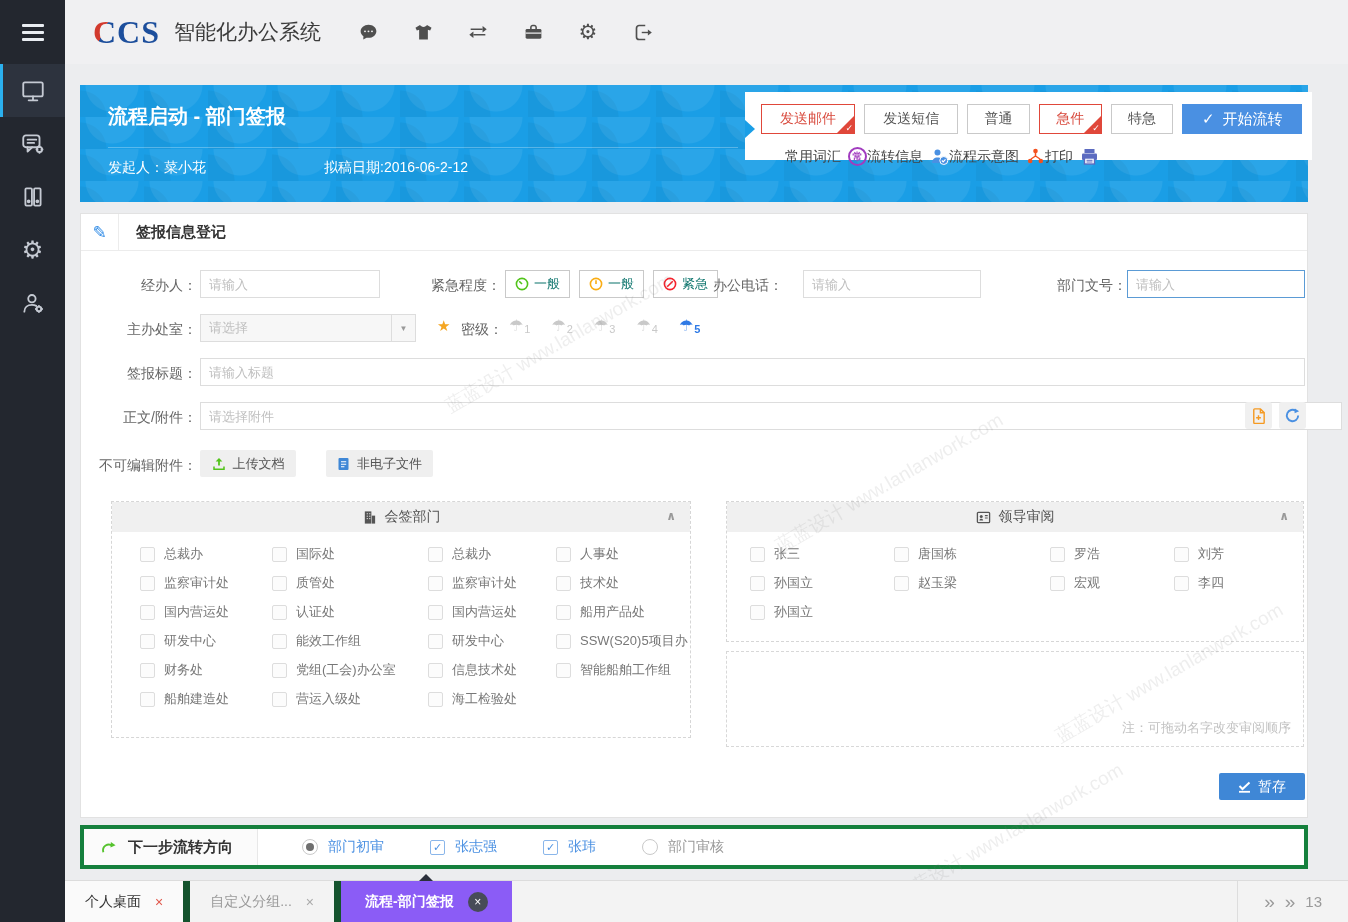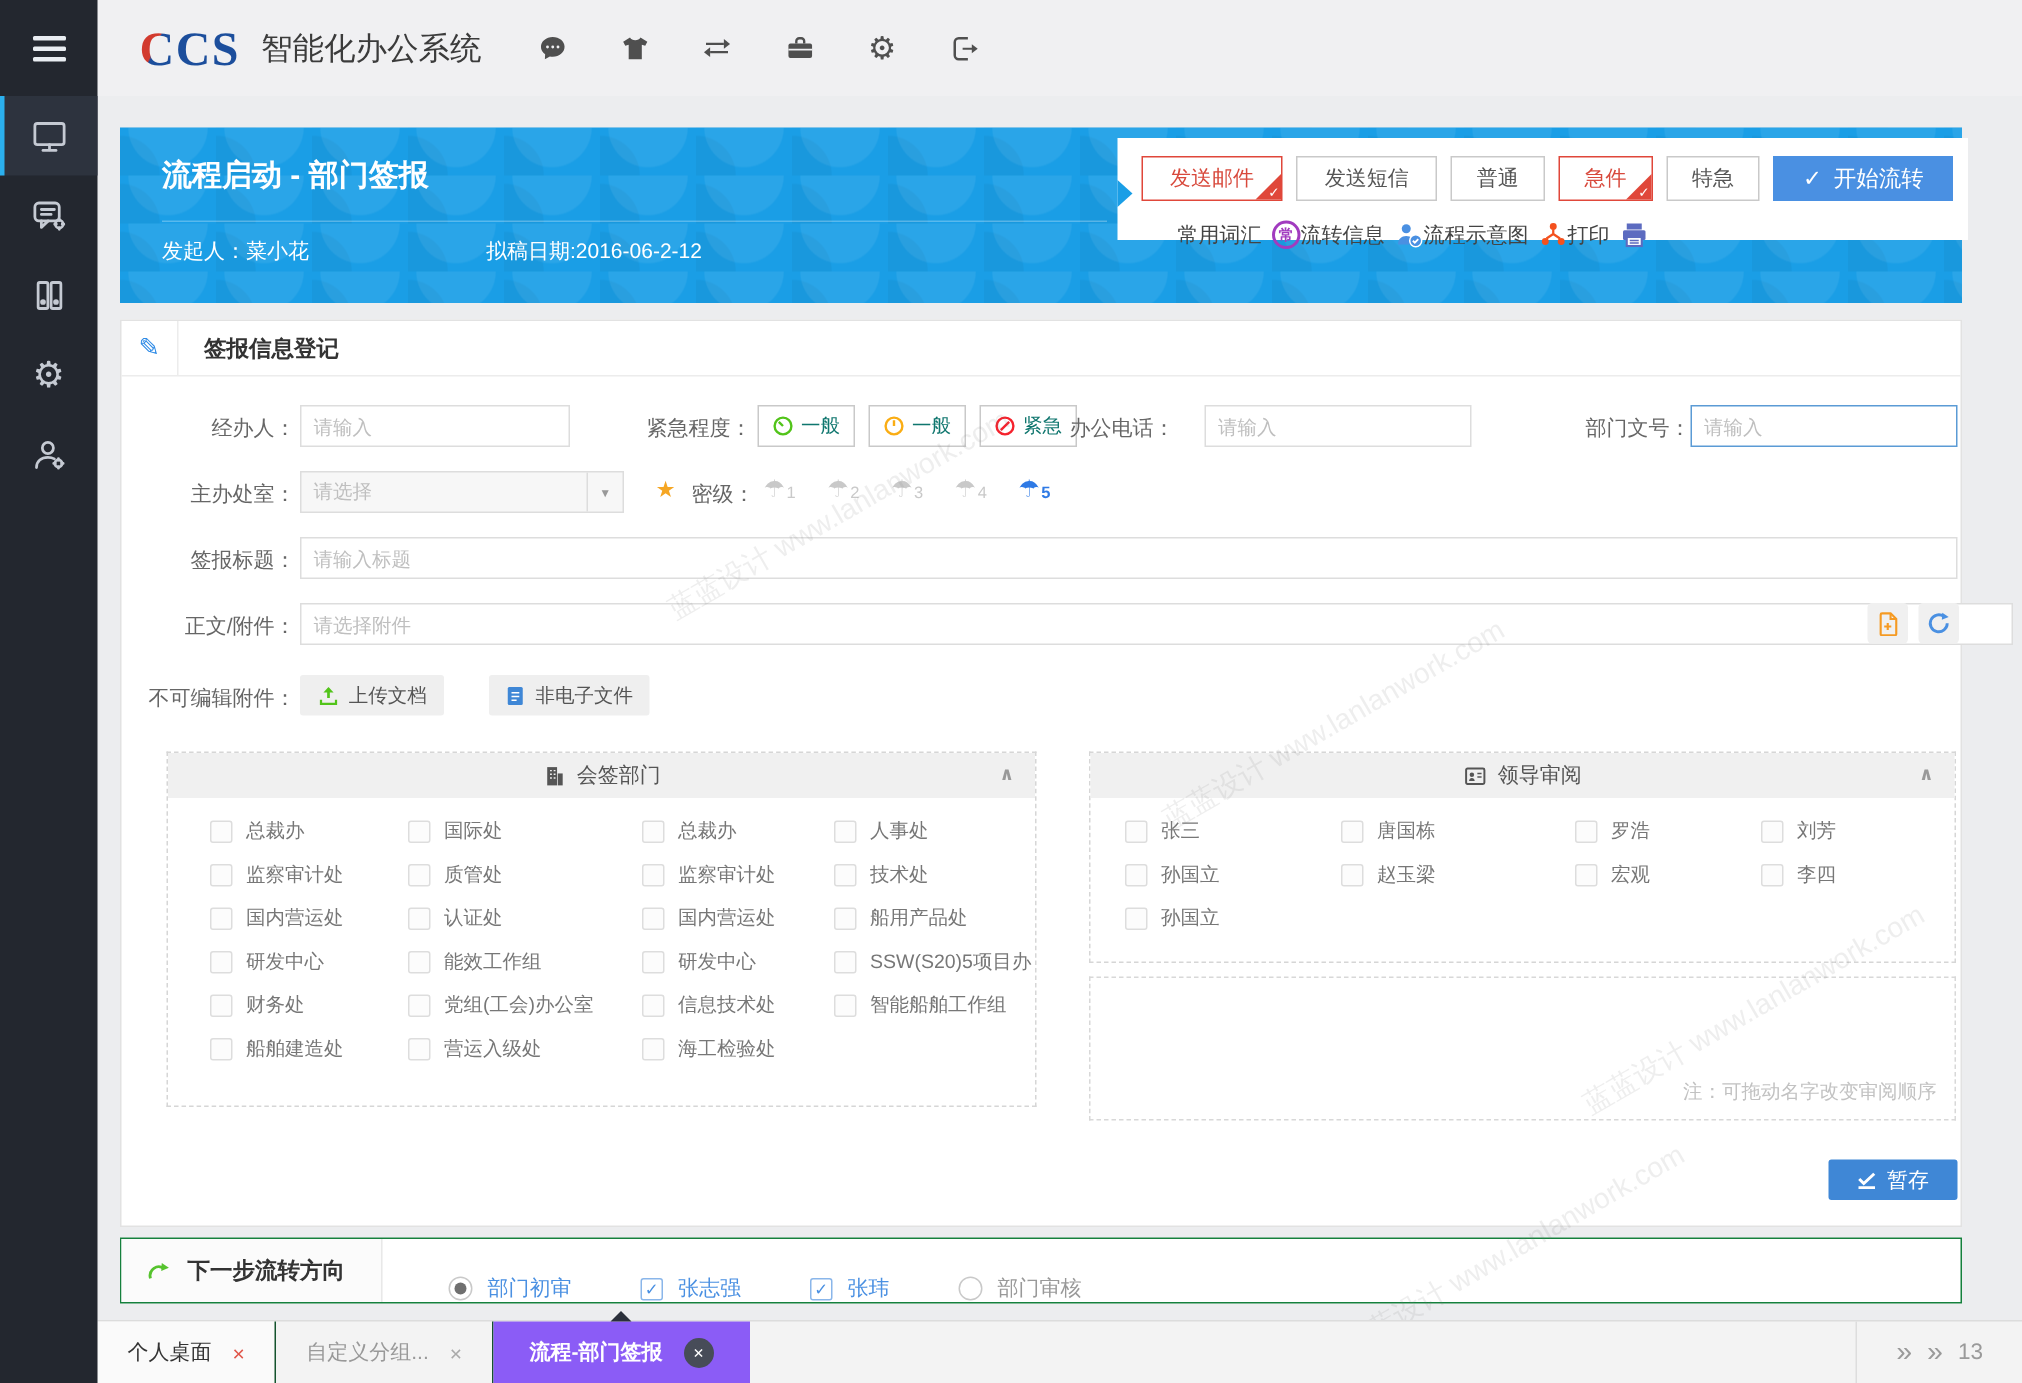--- a/index.html
+++ b/index.html
@@ -92,35 +92,35 @@
   .chk { display:flex; align-items:center; gap:9px; cursor:pointer; }
   .chk .box { width:15px; height:15px; border:1px solid #ddd; background:#fcfcfc; border-radius:2px; flex:0 0 auto; }
   .chk .txt { font-size:13px; color:#777; white-space:nowrap; }
 
   .dragbox { position:absolute; left:645px; top:437px; width:578px; height:96px; border:1px dashed #d8d8d8; }
   .dragnote { position:absolute; right:12px; bottom:9px; font-size:13px; color:#c2c2c2; }
 
   .save-btn { position:absolute; left:1138px; top:559px; width:86px; height:27px; background:#3f87d6; border:none; border-radius:2px; color:#fff; font-size:14px; display:flex; align-items:center; justify-content:center; gap:7px; cursor:pointer; font-family:inherit; }
 
   
-  .flowbar { position:absolute; left:80px; top:825px; width:1228px; height:44px; background:#fff; border:1px solid #15803d; display:flex; align-items:flex-end; z-index:2; }
+  .flowbar { position:absolute; left:80px; top:825px; width:1228px; height:44px; background:#fff; border:4px solid #15803d; display:flex; align-items:center; z-index:2; }
   .flow-label-box { height:100%; display:flex; align-items:center; gap:11px; padding:0 24px 0 16px; border-right:1px solid #e8e8e8; background:#fbfbfb; }
   .flow-label-box .txt { font-size:15px; font-weight:bold; color:#333; }
   .flow-opts { display:flex; align-items:center; margin-left:44px; }
   .fopt { display:flex; align-items:center; gap:10px; margin-right:46px; cursor:pointer; }
   .fopt .radio { width:16px; height:16px; border:1px solid #c9c9c9; border-radius:50%; background:#fff; display:flex; align-items:center; justify-content:center; }
   .fopt .radio.sel::after { content:""; width:8px; height:8px; border-radius:50%; background:#6f6f6f; }
   .fopt .cbox { width:15px; height:15px; border:1px solid #8ab6ea; border-radius:2px; background:#fff; display:flex; align-items:center; justify-content:center; color:#4a90e2; font-size:11px; }
   .fopt .olbl { font-size:14px; }
   .fopt .blue { color:#4a90e2; }
   .fopt .gray { color:#999; }
 
   
   .tabbar { position:absolute; left:65px; bottom:0; right:0; height:42px; background:#f3f3f3; border-top:1px solid #dcdcdc; display:flex; z-index:5; }
-  .tab { display:flex; align-items:center; gap:14px; padding:0 20px; border-right:1px solid #14532d; font-size:14px; cursor:pointer; }
+  .tab { display:flex; align-items:center; gap:14px; padding:0 20px; border-right:7px solid #14532d; font-size:14px; cursor:pointer; }
   .tab .close { font-size:14px; cursor:pointer; }
   .tab1 { background:#fafafa; color:#333; }
   .tab1 .close { color:#e0564a; }
   .tab2 { color:#999; }
   .tab2 .close { color:#aaa; }
   .tab.active { background:#8b5cf6; color:#fff; font-weight:bold; position:relative; border-right:none; padding:0 24px; }
   .tab.active::before { content:""; position:absolute; top:-7px; left:50%; margin-left:-7px; border-left:7px solid transparent; border-right:7px solid transparent; border-bottom:7px solid #2b303b; }
   .tab.active .close-circle { width:20px; height:20px; border-radius:50%; background:#474c58; color:#fff; font-size:12px; font-weight:normal; display:flex; align-items:center; justify-content:center; }
   .tab-overflow { margin-left:auto; border-left:1px solid #ddd; display:flex; align-items:center; gap:12px; padding:0 26px; color:#9a9a9a; }
   .tab-overflow .arr { font-size:19px; letter-spacing:-2px; }

